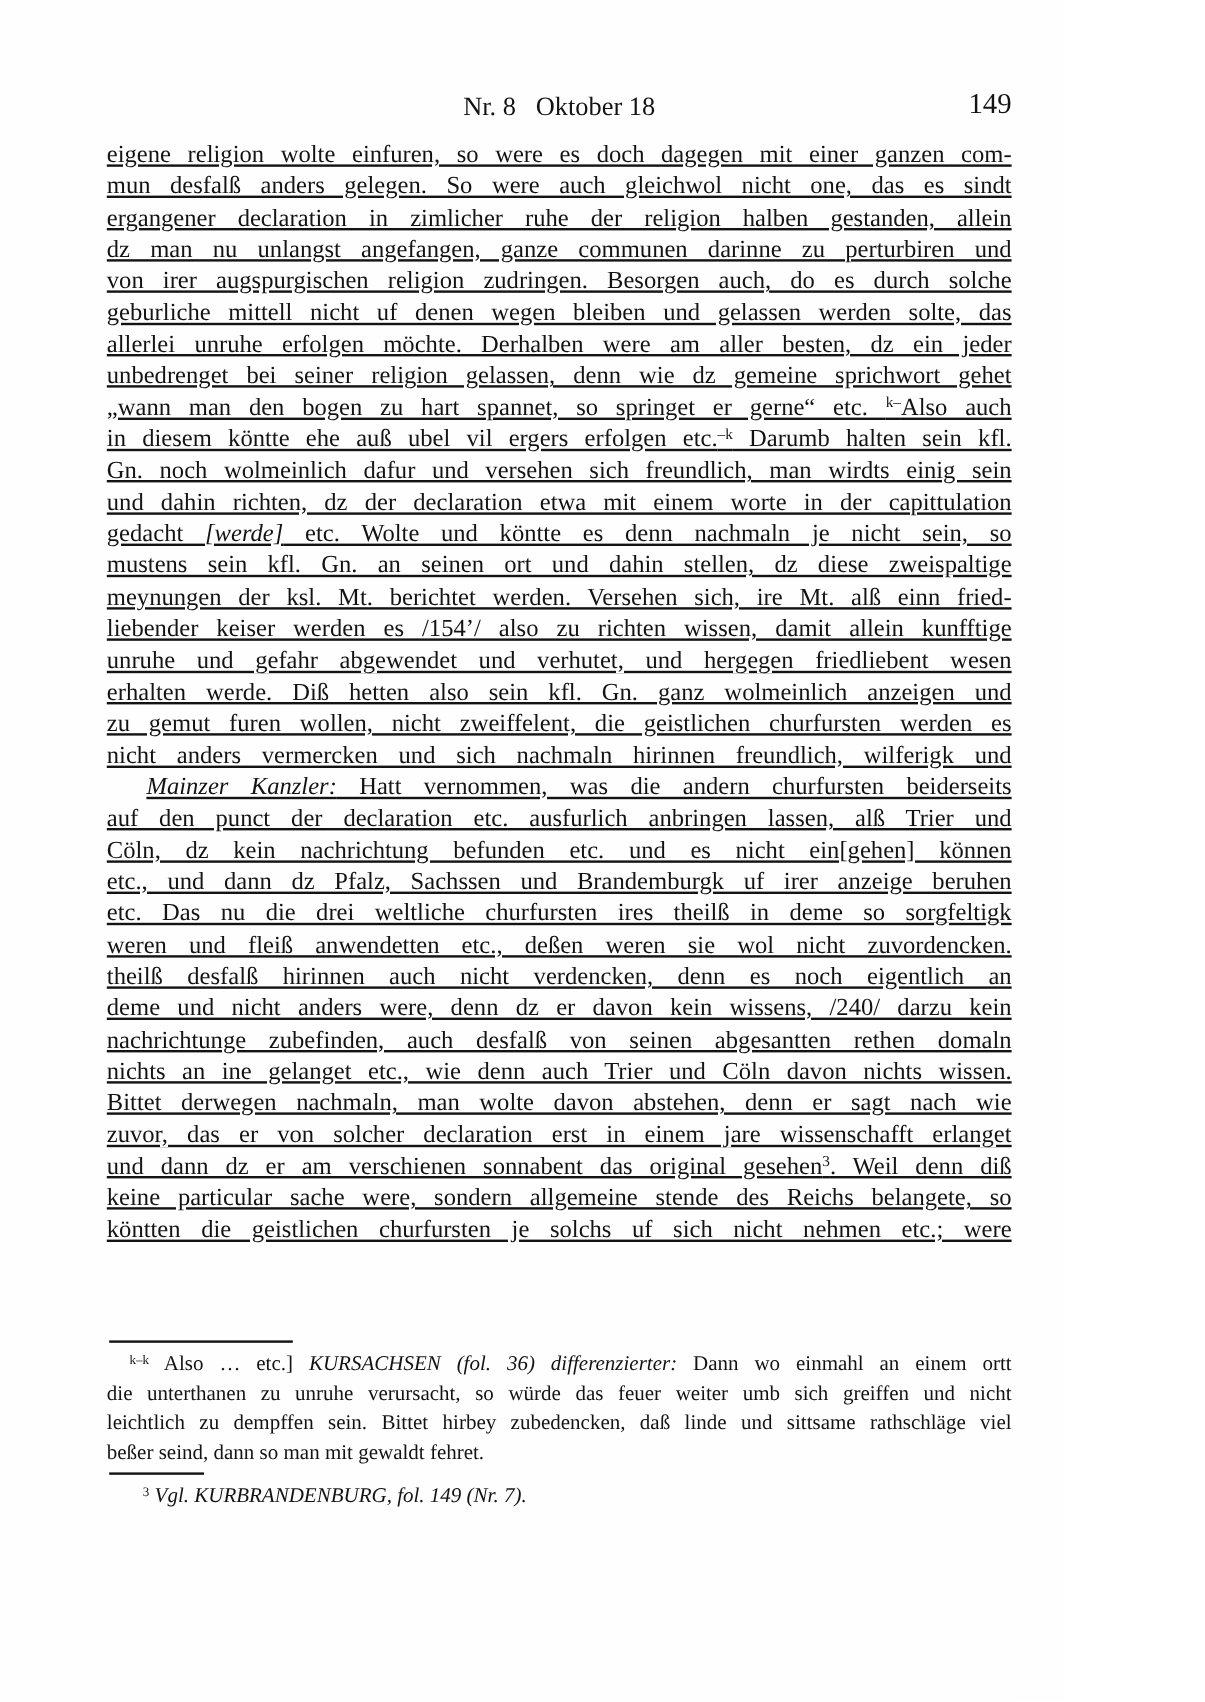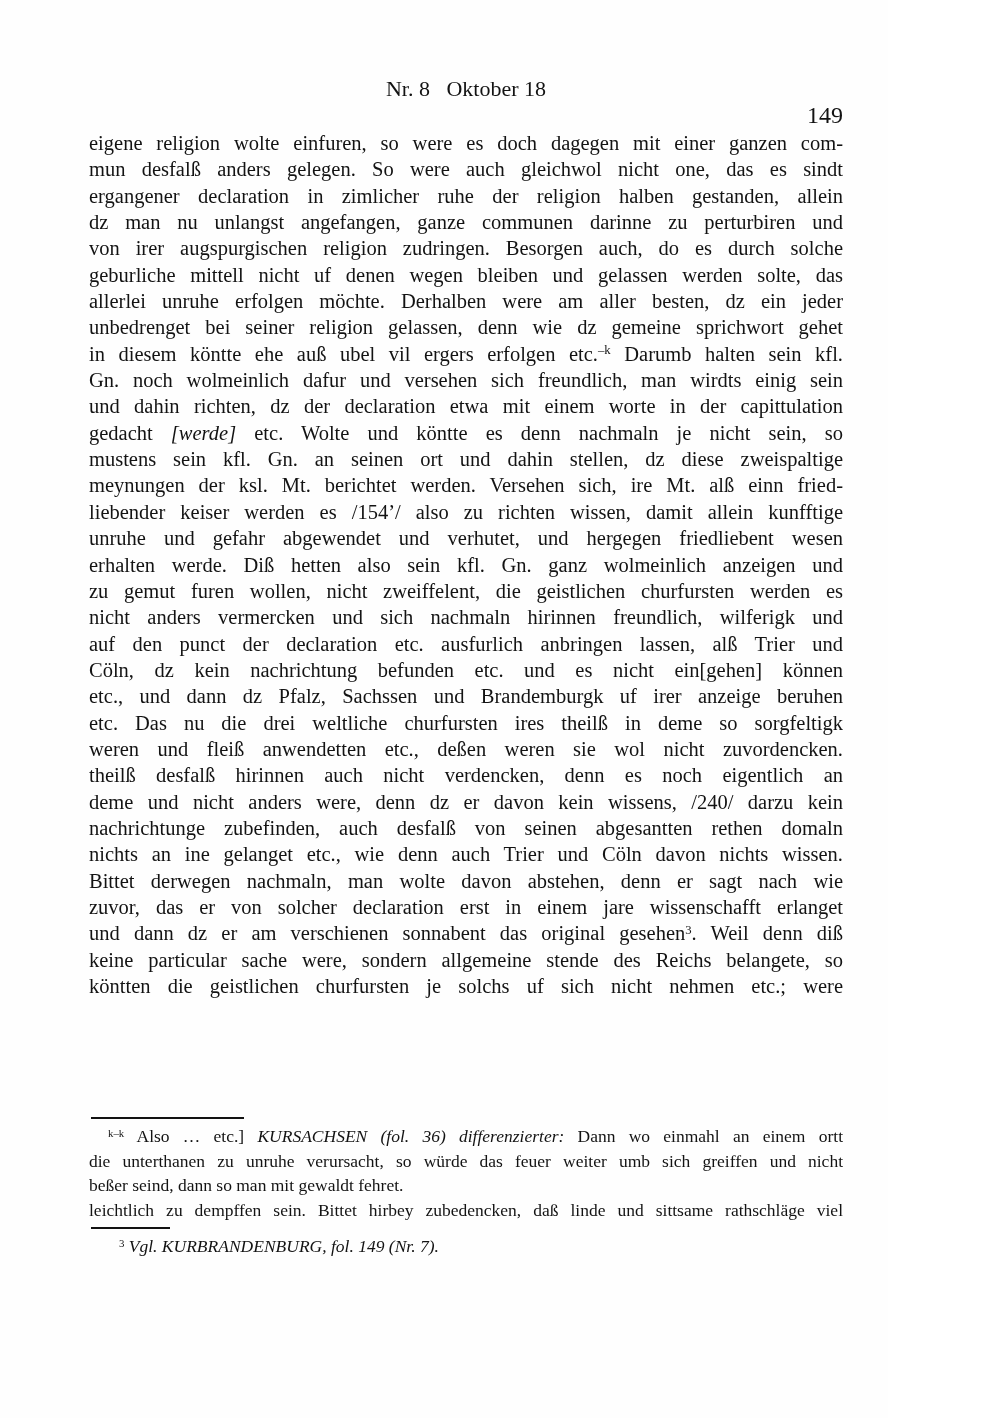--- a/index.html
+++ b/index.html
@@ -9,24 +9,24 @@
     background:#fefefe;
     color:#131313;
     font-family:"Liberation Serif", serif;
     overflow:hidden;
   }
   .running-head{position:absolute;left:89px;top:76px;width:754px;height:30px;}
   .head-center{
     position:absolute;left:0;top:0;width:100%;
     text-align:center;font-size:22px;white-space:pre;
   }
-  .page-num{position:absolute;right:0;top:-2px;font-size:24px;margin-top:28px;}
+  .page-num{position:absolute;right:0;top:-2px;font-size:24px;}
   .body-text{
-    position:absolute;left:89px;top:130px;width:754px;
-    font-size:20.5px;line-height:26.35px;
+    position:absolute;left:89px;top:116px;width:754px;
+    font-size:20.5px;line-height:26.35px;text-decoration:underline;
   }
   .line{
     text-align:justify;text-align-last:justify;text-justify:inter-word;
     height:26.35px;
   }
   .line.nojust{text-align:left;text-align-last:left;}
   .line.indent{text-indent:33px;text-align:center;}
   .fn .line{height:24.6px;}
   .fn .line.indent{text-indent:19px;}
   .fn2 .line.indent{text-indent:30px;}
@@ -55,33 +55,35 @@
   <div class="body-text">
       <div>
         <div class="line"><span>eigene religion wolte einfuren, so were es doch dagegen mit einer ganzen com-</span></div>
         <div class="line"><span>mun desfalß anders gelegen. So were auch gleichwol nicht one, das es sindt</span></div>
         <div class="line"><span>ergangener declaration in zimlicher ruhe der religion halben gestanden, allein</span></div>
         <div class="line"><span>dz man nu unlangst angefangen, ganze communen darinne zu perturbiren und</span></div>
         <div class="line"><span>von irer augspurgischen religion zudringen. Besorgen auch, do es durch solche</span></div>
         <div class="line"><span>geburliche mittell nicht uf denen wegen bleiben und gelassen werden solte, das</span></div>
         <div class="line"><span>allerlei unruhe erfolgen möchte. Derhalben were am aller besten, dz ein jeder</span></div>
         <div class="line"><span>unbedrenget bei seiner religion gelassen, denn wie dz gemeine sprichwort gehet</span></div>
+        <div class="line"><span>„wann man den bogen zu hart spannet, so springet er gerne“ etc. </span><span class="sup">k–</span><span>Also auch</span></div>
         <div class="line"><span>in diesem köntte ehe auß ubel vil ergers erfolgen etc.</span><span class="sup">–k</span><span> Darumb halten sein kfl.</span></div>
         <div class="line"><span>Gn. noch wolmeinlich dafur und versehen sich freundlich, man wirdts einig sein</span></div>
         <div class="line"><span>und dahin richten, dz der declaration etwa mit einem worte in der capittulation</span></div>
         <div class="line"><span>gedacht </span><span class="it">[werde]</span><span> etc. Wolte und köntte es denn nachmaln je nicht sein, so</span></div>
         <div class="line"><span>mustens sein kfl. Gn. an seinen ort und dahin stellen, dz diese zweispaltige</span></div>
         <div class="line"><span>meynungen der ksl. Mt. berichtet werden. Versehen sich, ire Mt. alß einn fried-</span></div>
         <div class="line"><span>liebender keiser werden es /154’/ also zu richten wissen, damit allein kunfftige</span></div>
         <div class="line"><span>unruhe und gefahr abgewendet und verhutet, und hergegen friedliebent wesen</span></div>
         <div class="line"><span>erhalten werde. Diß hetten also sein kfl. Gn. ganz wolmeinlich anzeigen und</span></div>
         <div class="line"><span>zu gemut furen wollen, nicht zweiffelent, die geistlichen churfursten werden es</span></div>
         <div class="line"><span>nicht anders vermercken und sich nachmaln hirinnen freundlich, wilferigk und</span></div>
       </div>
       <div>
+        <div class="line indent"><span class="it">Mainzer Kanzler:</span><span> Hatt vernommen, was die andern churfursten beiderseits</span></div>
         <div class="line"><span>auf den punct der declaration etc. ausfurlich anbringen lassen, alß Trier und</span></div>
         <div class="line"><span>Cöln, dz kein nachrichtung befunden etc. und es nicht ein[gehen] können</span></div>
         <div class="line"><span>etc., und dann dz Pfalz, Sachssen und Brandemburgk uf irer anzeige beruhen</span></div>
         <div class="line"><span>etc. Das nu die drei weltliche churfursten ires theilß in deme so sorgfeltigk</span></div>
         <div class="line"><span>weren und fleiß anwendetten etc., deßen weren sie wol nicht zuvordencken.</span></div>
         <div class="line"><span>theilß desfalß hirinnen auch nicht verdencken, denn es noch eigentlich an</span></div>
         <div class="line"><span>deme und nicht anders were, denn dz er davon kein wissens, /240/ darzu kein</span></div>
         <div class="line"><span>nachrichtunge zubefinden, auch desfalß von seinen abgesantten rethen domaln</span></div>
         <div class="line"><span>nichts an ine gelanget etc., wie denn auch Trier und Cöln davon nichts wissen.</span></div>
         <div class="line"><span>Bittet derwegen nachmaln, man wolte davon abstehen, denn er sagt nach wie</span></div>
@@ -89,22 +91,22 @@
         <div class="line"><span>und dann dz er am verschienen sonnabent das original gesehen</span><span class="sup">3</span><span>. Weil denn diß</span></div>
         <div class="line"><span>keine particular sache were, sondern allgemeine stende des Reichs belangete, so</span></div>
         <div class="line"><span>köntten die geistlichen churfursten je solchs uf sich nicht nehmen etc.; were</span></div>
       </div>
     </div>
 
   <div class="fnrule rule1"></div>
   <div class="fn fn1">
       <div class="line indent"><span class="sup">k–k</span><span> Also … etc.] </span><span class="it">KURSACHSEN (fol. 36) differenzierter:</span><span> Dann wo einmahl an einem ortt</span></div>
       <div class="line"><span>die unterthanen zu unruhe verursacht, so würde das feuer weiter umb sich greiffen und nicht</span></div>
+      <div class="line"><span>leichtlich zu dempffen sein. Bittet hirbey zubedencken, daß linde und sittsame rathschläge viel</span></div>
       <div class="line nojust"><span>beßer seind, dann so man mit gewaldt fehret.</span></div>
-      <div class="line"><span>leichtlich zu dempffen sein. Bittet hirbey zubedencken, daß linde und sittsame rathschläge viel</span></div>
     </div>
 
   <div class="fnrule rule2"></div>
   <div class="fn fn2">
       <div class="line nojust indent"><span class="sup">3</span><span> </span><span class="it">Vgl. KURBRANDENBURG, fol. 149 (Nr. 7).</span></div>
     </div>
 
 </div>
 
 </body></html>

